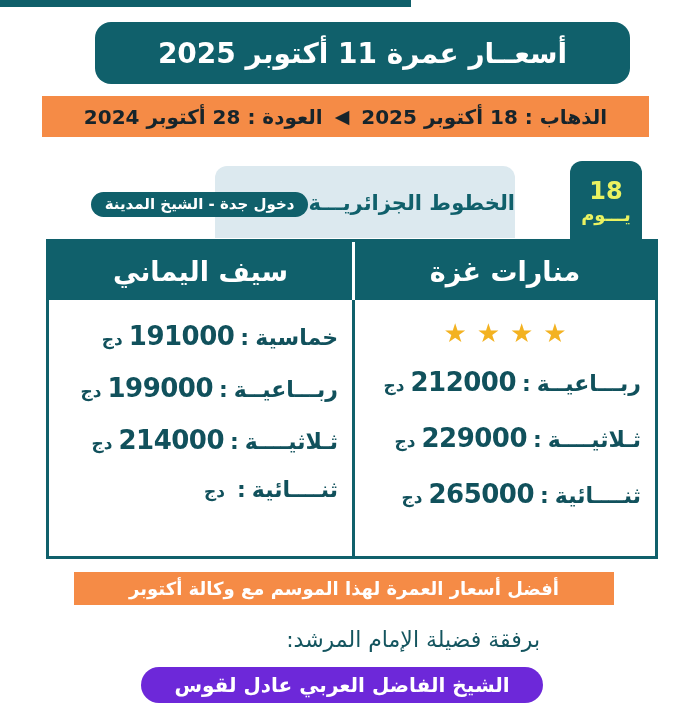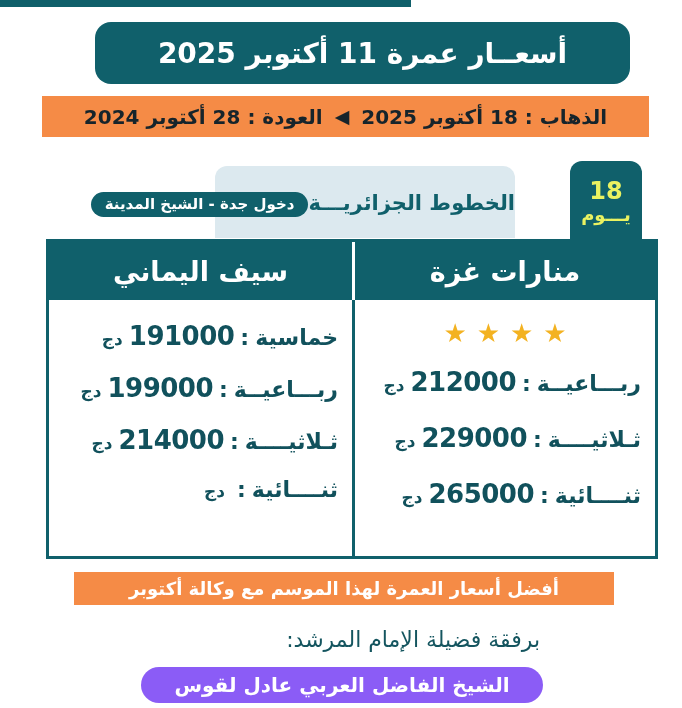--- a/index.html
+++ b/index.html
@@ -274,21 +274,21 @@
     color: #14555f;
     font-size: 22px;
     direction: rtl;
   }
   .guide-name-pill {
     position: absolute;
     left: 141px;
     top: 667px;
     width: 402px;
     height: 36px;
-    background: #8b5cf6;
+    background: #6d28d9;
     border-radius: 18px;
     display: flex;
     align-items: center;
     justify-content: center;
     box-sizing: border-box;
   }
   .guide-name-pill .guide-name {
     color: #ffffff;
     font-size: 20px;
     font-weight: bold;

